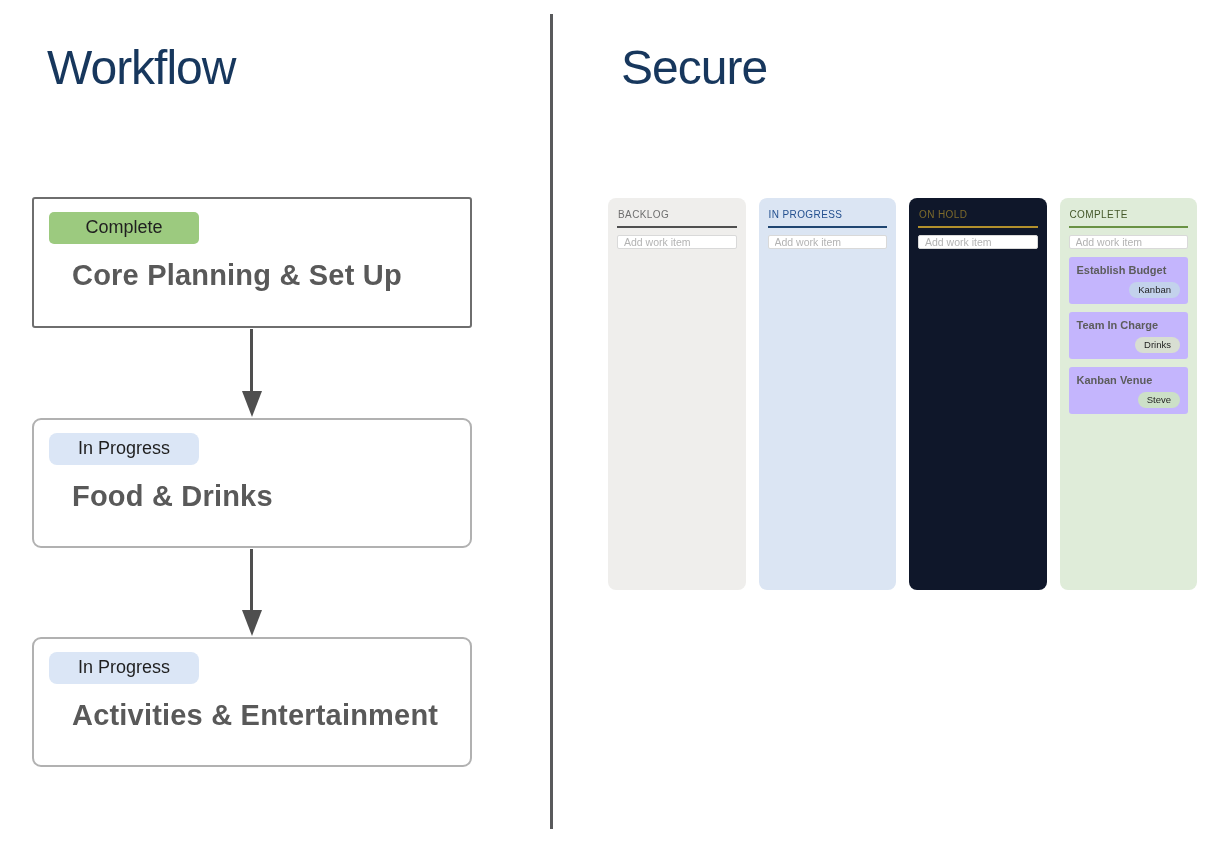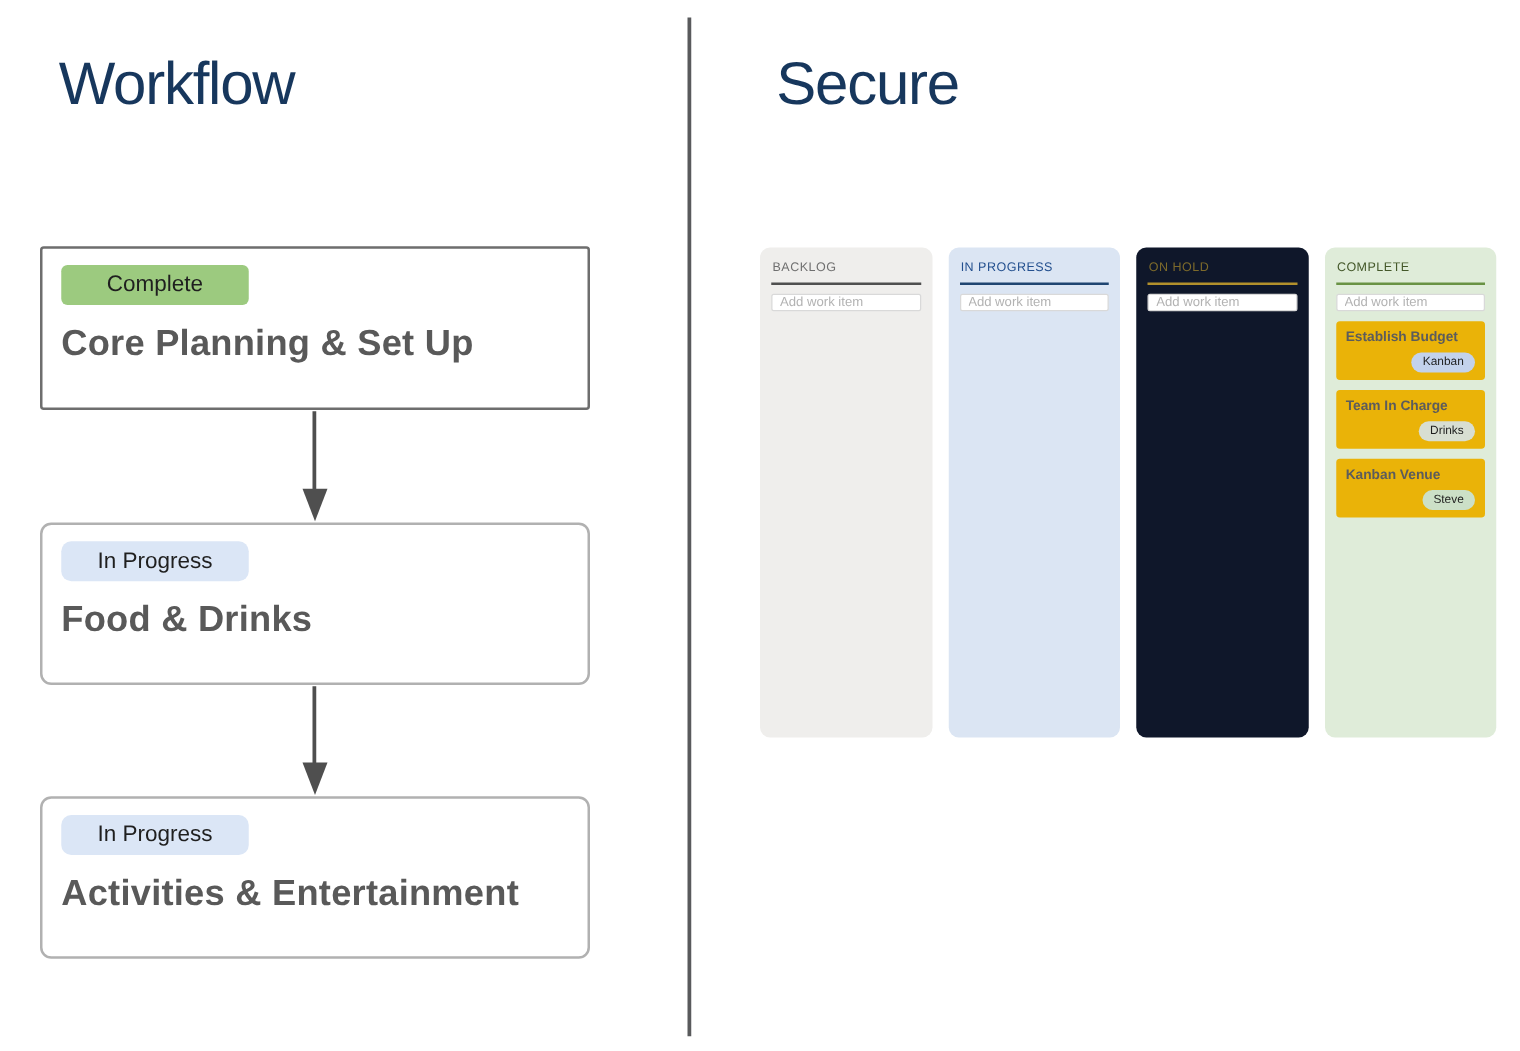--- a/index.html
+++ b/index.html
@@ -33,21 +33,21 @@
 
   .status-badge {
     display:inline-block; width:150px; text-align:center;
     font-size:18px; color:#1f1f1f; padding:5px 0 6px;
   }
   .badge-complete   { background:#9cca7f; border-radius:5px; }
   .badge-inprogress { background:#dbe6f6; border-radius:8px; }
 
   .step-title {
     margin-top:15px; font-size:29px; font-weight:700; color:#595959;
-    letter-spacing:0.2px; white-space:nowrap;
+    letter-spacing:0.2px; white-space:nowrap;margin-left:23px;
   }
 
   
   .flow-arrow { position:absolute; left:242px; width:20px; }
   .flow-arrow-1 { top:329px; height:88px; }
   .flow-arrow-2 { top:549px; height:87px; }
   .flow-arrow .shaft {
     position:absolute; left:8px; top:0; width:3px; height:calc(100% - 24px);
     background:#4f4f4f;
   }
@@ -81,21 +81,21 @@
 
   .kcol-input {
     display:block; width:100%; box-sizing:border-box; margin-top:7px;
     height:14px; border:1px solid #d9d9d9; border-radius:2px;
     background:#ffffff; font-size:10.5px; padding:0 6px; color:#444444;
     font-family:"Liberation Sans", sans-serif; outline:none;
   }
   .kcol-input::placeholder { color:#b3b3b3; }
 
   .kcard {
-    background:#eab308; border-radius:3px; margin-top:8px;
+    background:#c4b5fd; border-radius:3px; margin-top:8px;
     padding:7px 8px 6px; min-height:27px;
   }
   .kcard-title { font-size:11px; font-weight:700; color:#5c5c5c; }
   .kcard-badge-row { text-align:right; margin-top:3px; }
   .kbadge {
     display:inline-block; font-size:9.5px; color:#1f1f1f;
     padding:2.5px 9px 3px; border-radius:9px;
   }
   .kbadge-blue  { background:#c3d2ec; }
   .kbadge-sage  { background:#d8ded2; }

